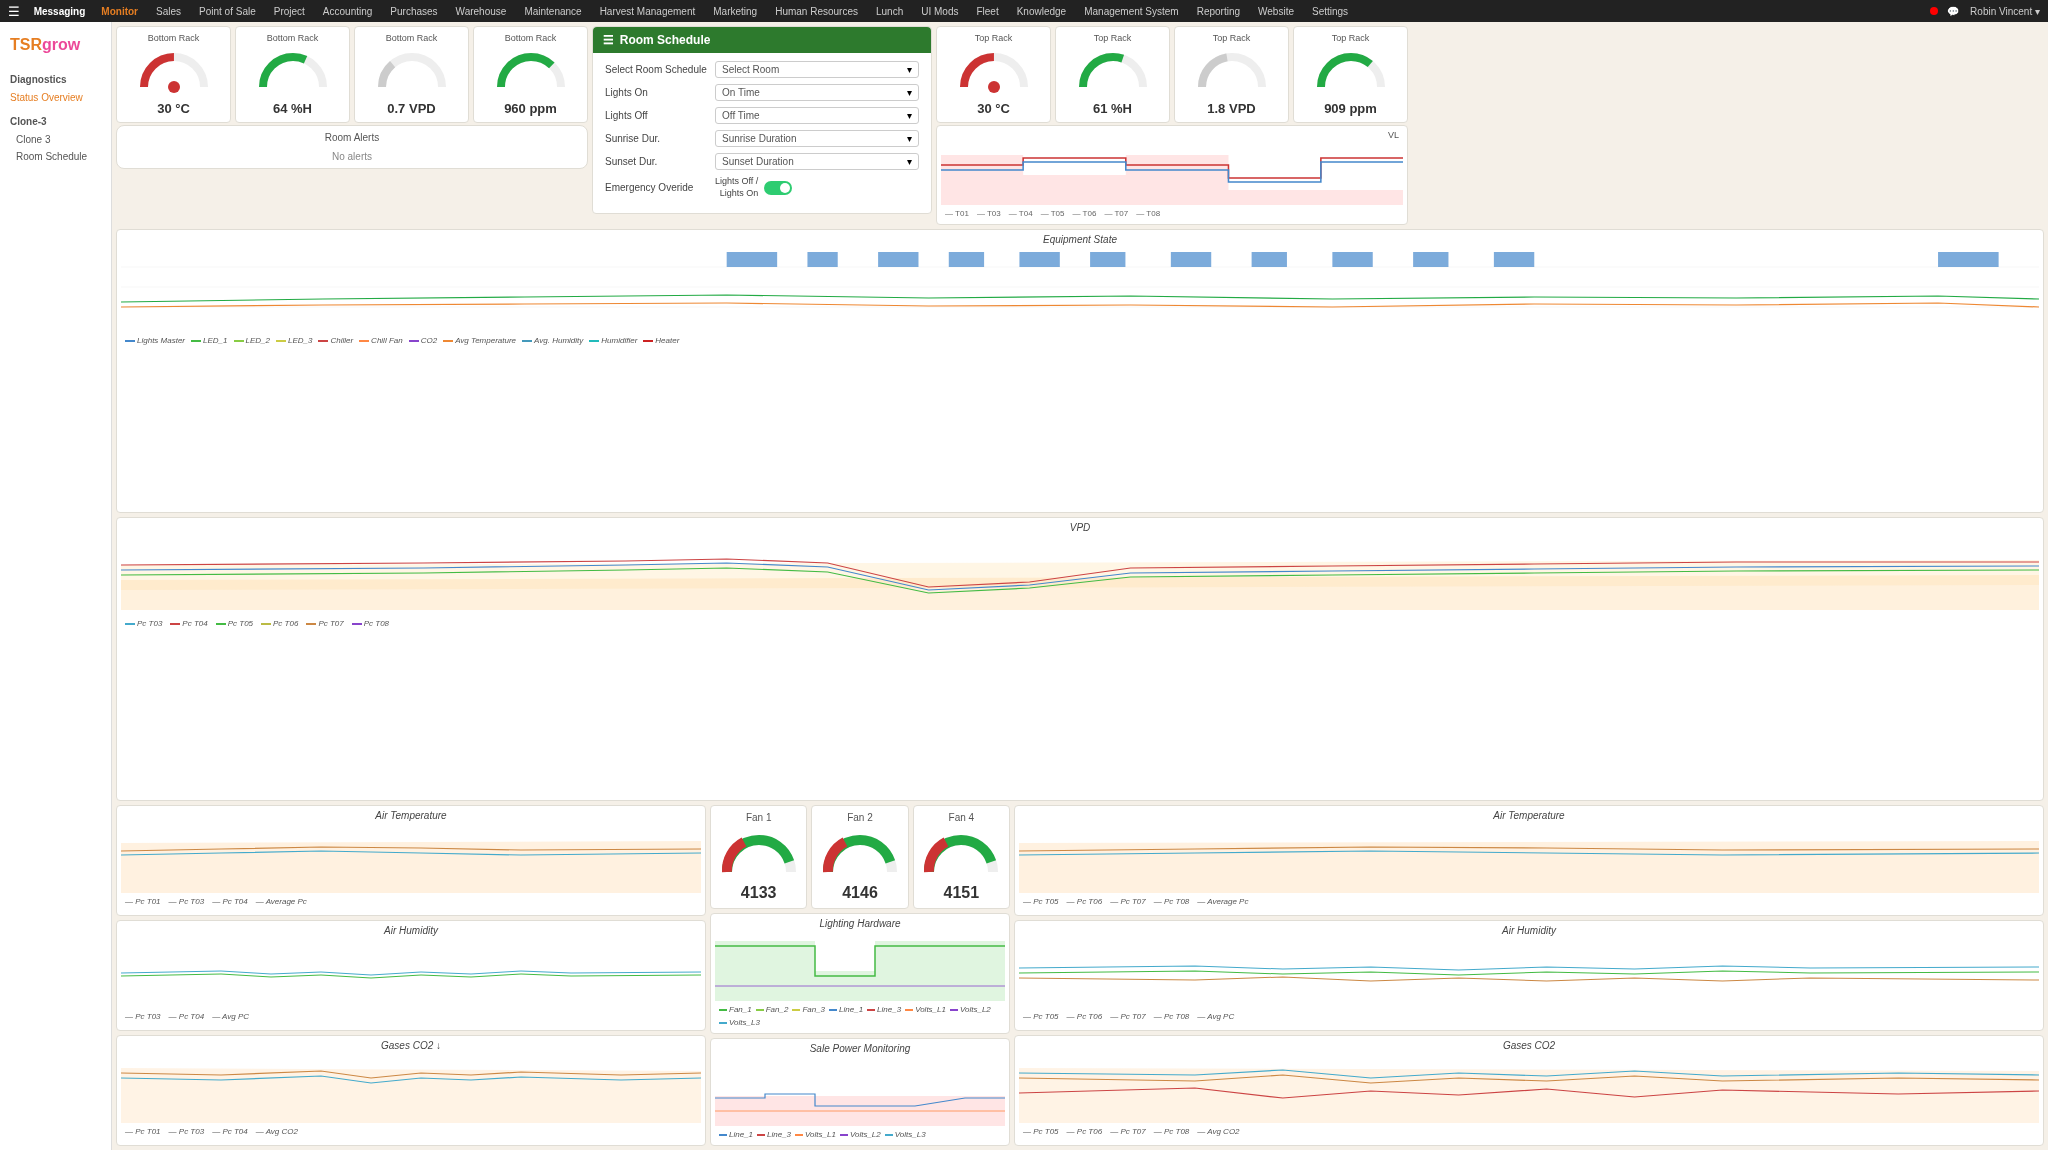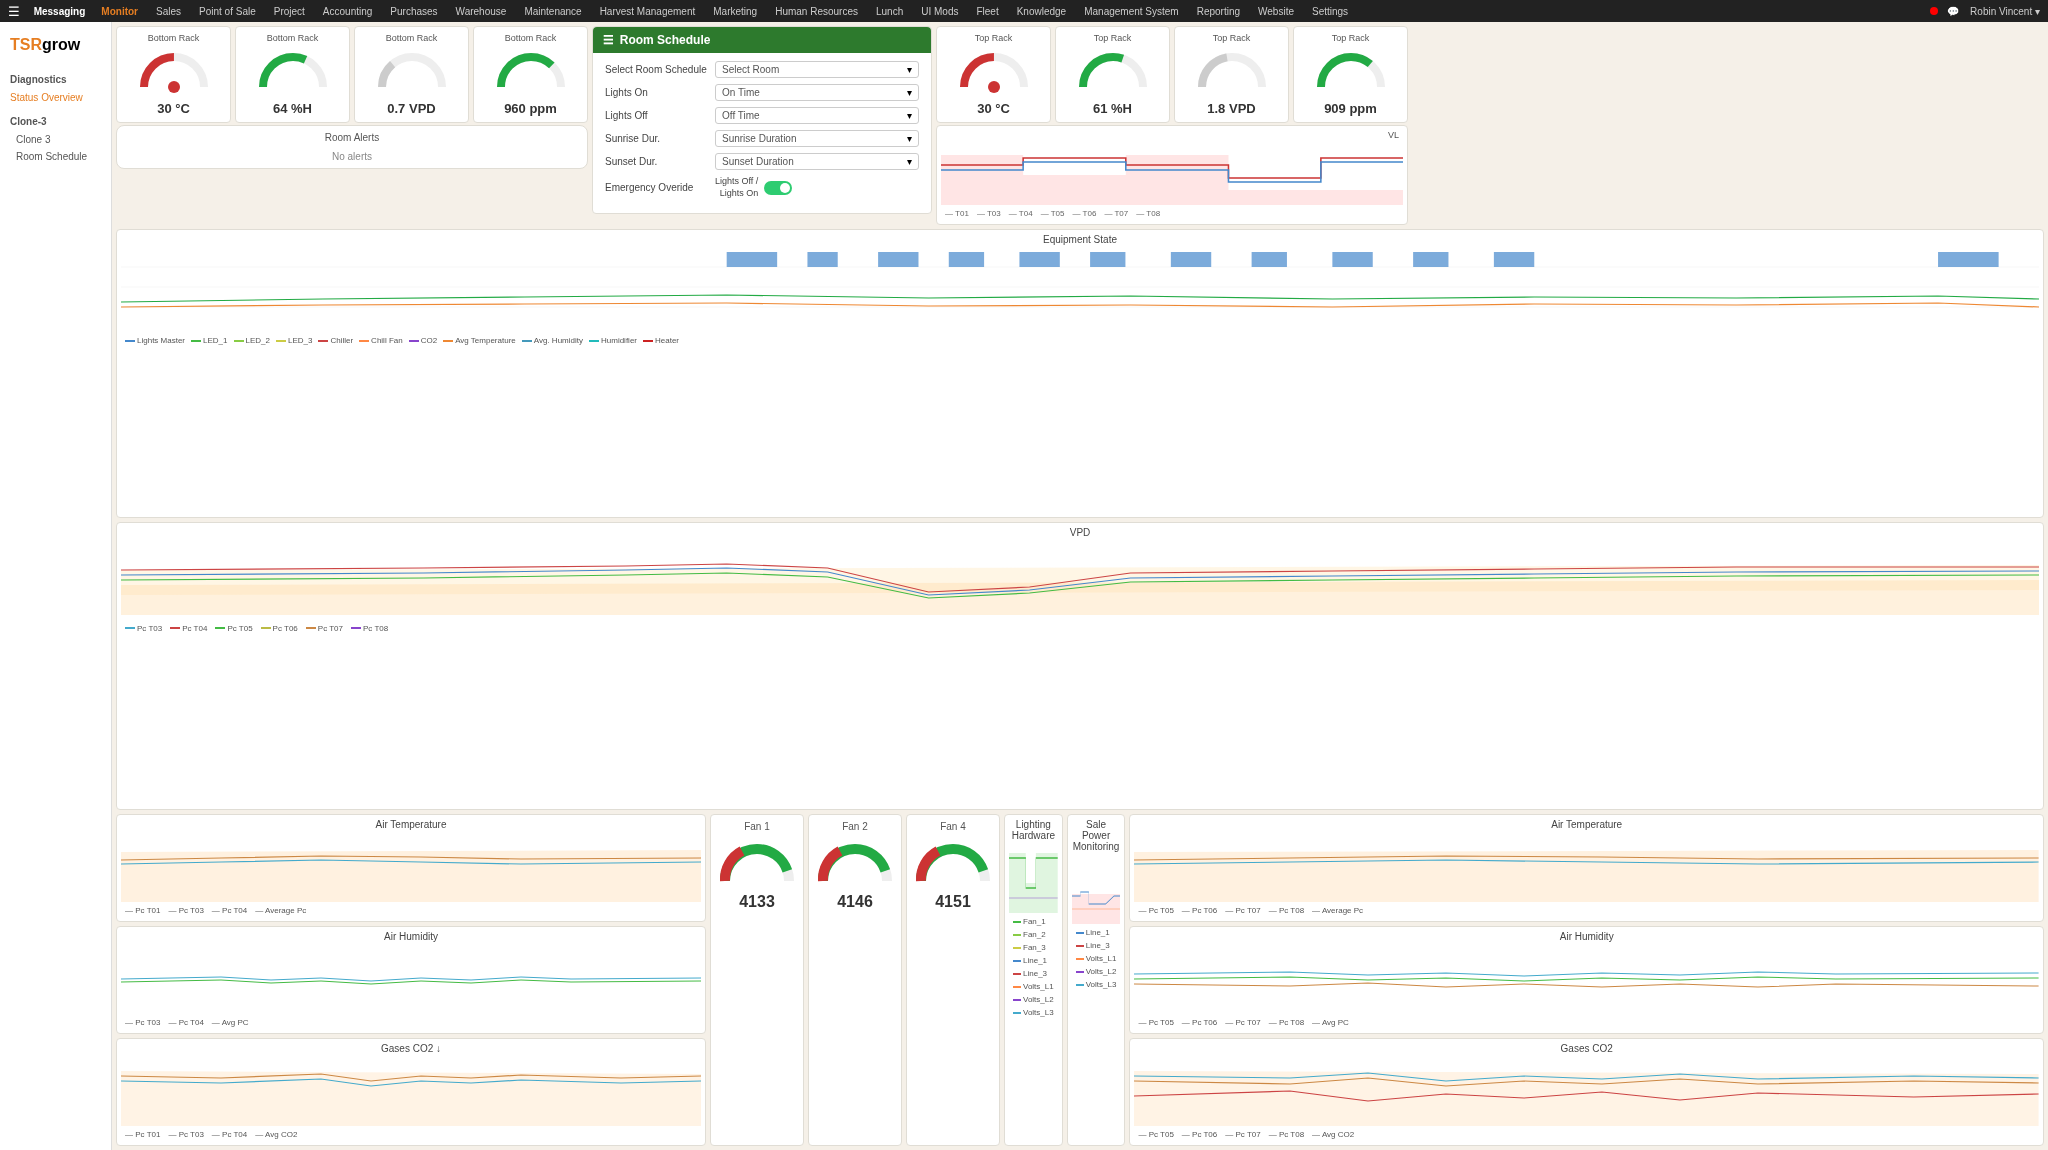--- a/index.html
+++ b/index.html
@@ -52,21 +52,21 @@
     .vl-title { font-size: 9px; color: #555; text-align: right; padding-right: 4px; }
     .chart-title { font-size: 10px; color: #444; text-align: center; margin-bottom: 2px; }
 
     
     .fan-card { background: #fff; border: 1px solid #e0ddd5; border-radius: 4px; padding: 6px; text-align: center; flex: 1; }
     .fan-title { font-size: 10px; color: #555; margin-bottom: 4px; }
     .fan-value { font-size: 16px; font-weight: bold; color: #333; }
 
     
     svg.gauge { overflow: visible; }
-    .full-chart-card { background: #fff; border: 1px solid #e0ddd5; border-radius: 4px; padding: 4px; flex: 1; }
+    .full-chart-card { background: #fff; border: 1px solid #e0ddd5; border-radius: 4px; padding: 4px; flex: 1; font-style: italic; }
   </style>
 </head>
 <body>
 
 <div class="top-nav">
   <span class="hamburger">☰</span>
   <span class="app-name">Messaging</span>
   <span class="nav-item active">Monitor</span>
   <span class="nav-item">Sales</span>
   <span class="nav-item">Point of Sale</span>
@@ -90,21 +90,21 @@
     <span class="red-dot"></span>
     <span>💬</span>
     <span>Robin Vincent ▾</span>
   </div>
 </div>
 
 <div class="layout">
 
   <div class="sidebar">
     <div class="logo">
-      <span style="color:#e67e22;font-size:16px;font-weight:bold;">TSR</span><span style="color:#000000;font-size:16px;font-weight:bold;margin-top:41px;">grow</span>
+      <span style="color:#e67e22;font-size:16px;font-weight:bold;">TSR</span><span style="color:#ec4899;font-size:16px;font-weight:bold;margin-top:41px;">grow</span>
     </div>
     <div class="sidebar-section">Diagnostics</div>
     <div class="sidebar-item active">Status Overview</div>
     <div class="sidebar-section">Clone-3</div>
     <div class="sidebar-item sub">Clone 3</div>
     <div class="sidebar-item sub">Room Schedule</div>
   </div>
 
   <div class="main">
 
@@ -378,21 +378,21 @@
           </svg>
           <div style="display:flex;gap:8px;font-size:8px;color:#555;padding:2px 4px;">
             <span>— Pc T01</span>
             <span>— Pc T03</span>
             <span>— Pc T04</span>
             <span>— Avg CO2</span>
           </div>
         </div>
       </div>
 
-      <div style="flex:0 0 300px;display:flex;gap:4px;">
+      <div style="flex:0 0 300px;display:flex;flex-direction:column;gap:4px;">
 
         <div style="display:flex;gap:4px;">
 
           <div class="fan-card">
             <div class="fan-title">Fan 1</div>
             <svg width="80" height="55" viewBox="0 0 80 55">
               <path d="M8,45 A32,32 0 0,1 72,45" fill="none" stroke="#eee" stroke-width="10"></path>
               <path d="M8,45 A32,32 0 0,1 72,45" fill="none" stroke="#22aa44" stroke-width="10" stroke-dasharray="100 100" stroke-dashoffset="10"></path>
               <path d="M8,45 A32,32 0 0,1 25,15" fill="none" stroke="#cc3333" stroke-width="10"></path>
             </svg>

